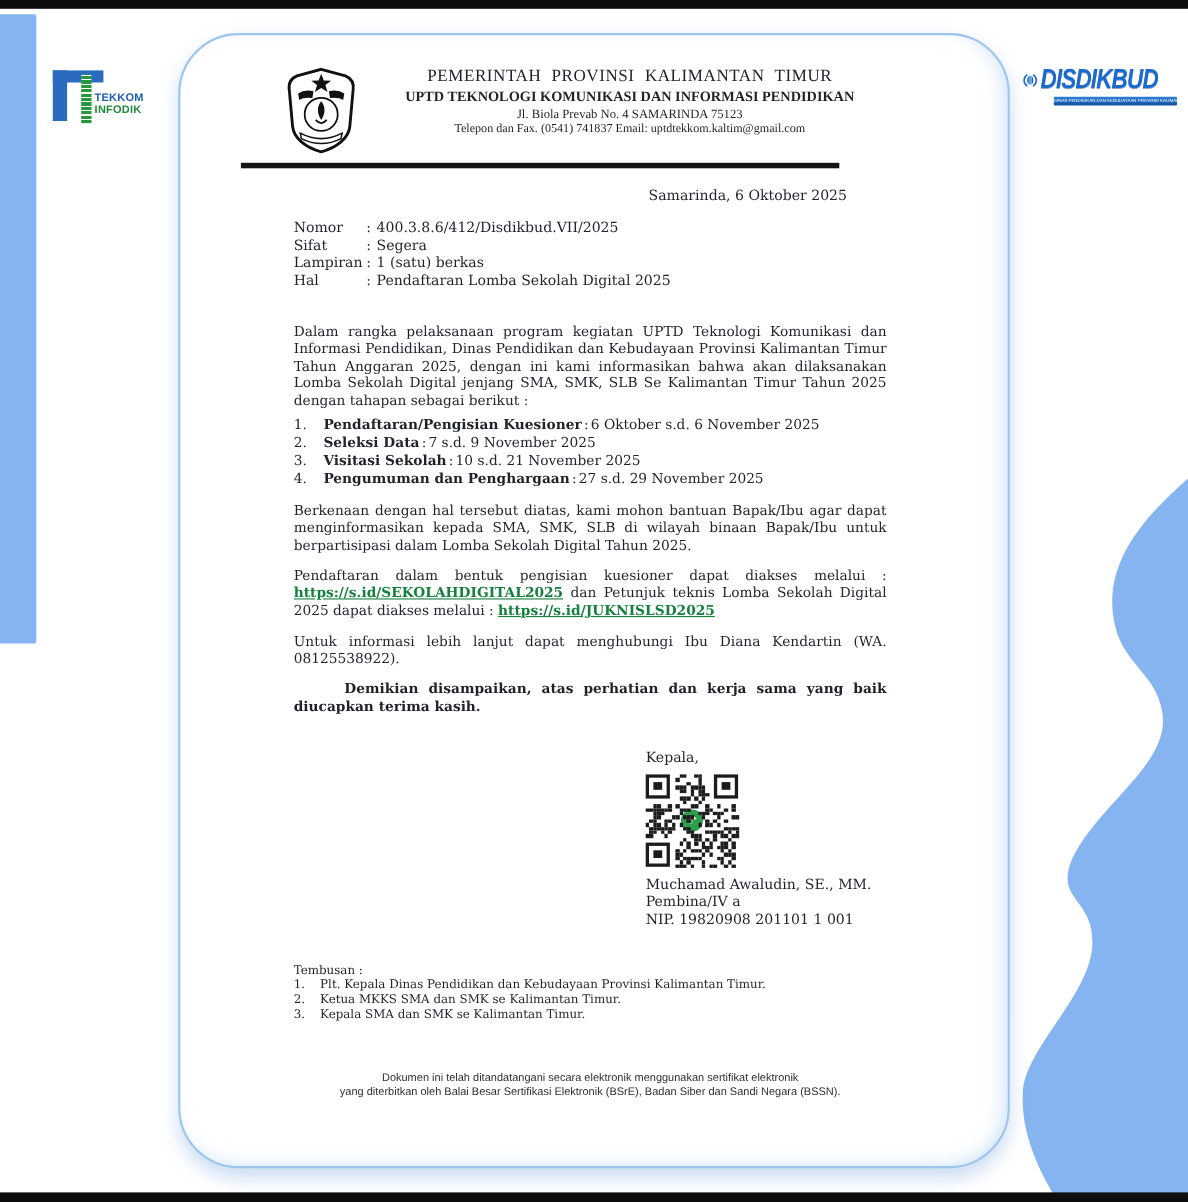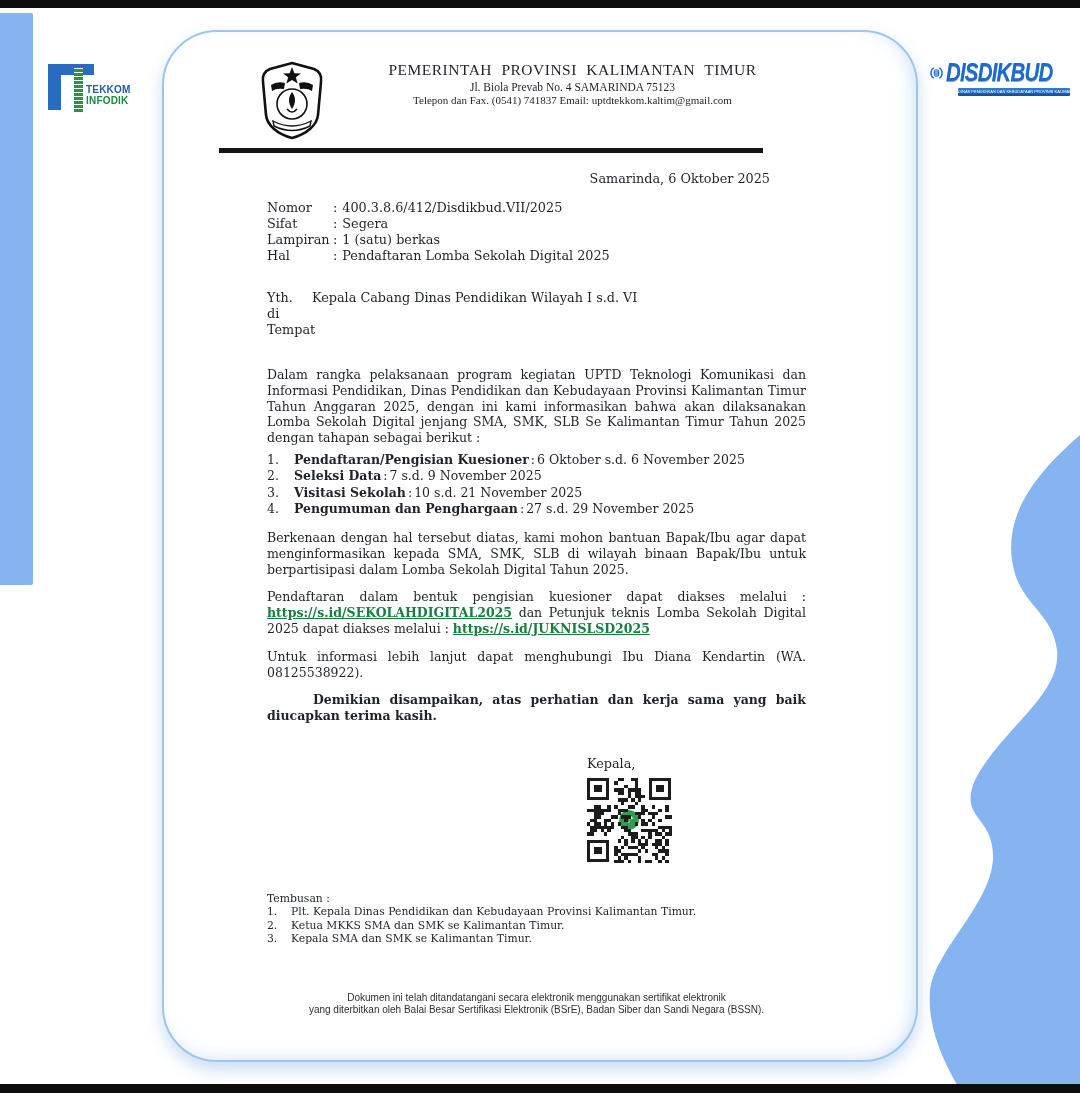--- a/index.html
+++ b/index.html
@@ -137,20 +137,21 @@
           <path d="M35,8 L37.4,14.2 L44,14.4 L38.8,18.3 L40.7,24.6 L35,20.9 L29.3,24.6 L31.2,18.3 L26,14.4 L32.6,14.2 Z" fill="#111111"></path>
           <path d="M14,26 Q20,22 28,24 L27,30 Q19,29 15,32 Z" fill="#111111"></path>
           <path d="M56,26 Q50,22 42,24 L43,30 Q51,29 55,32 Z" fill="#111111"></path>
           <circle cx="35" cy="45" r="15" fill="none" stroke="#111111" stroke-width="1.6"></circle>
           <path d="M35,33 C31,38 31,44 35,50 C39,44 39,38 35,33 Z" fill="#111111"></path>
           <path d="M30,50 Q35,56 40,50" fill="none" stroke="#111111" stroke-width="1.6"></path>
           <path d="M16,62 Q35,72 54,62 L53,67 Q35,76 17,67 Z" fill="none" stroke="#111111" stroke-width="1.4"></path>
         </svg>
         <div class="lh-text">
           <div class="lh-line1">PEMERINTAH  PROVINSI  KALIMANTAN TIMUR</div>
+          <div class="lh-line3">UPTD TEKNOLOGI KOMUNIKASI DAN INFORMASI PENDIDIKAN</div>
           <div class="lh-line4">Jl. Biola Prevab No. 4 SAMARINDA 75123</div>
           <div class="lh-line5">Telepon dan Fax. (0541) 741837 Email: uptdtekkom.kaltim@gmail.com</div>
         </div>
       </div>
       <div class="lh-rule"></div>
 
       <div class="date-line">Samarinda, 6 Oktober 2025</div>
 
       <div class="meta-block">
         <div class="meta-row">
@@ -160,25 +161,20 @@
           <span class="meta-label">Sifat</span><span class="meta-sep">:</span><span class="meta-value">Segera</span>
         </div>
         <div class="meta-row">
           <span class="meta-label">Lampiran</span><span class="meta-sep">:</span><span class="meta-value">1 (satu) berkas</span>
         </div>
         <div class="meta-row">
           <span class="meta-label">Hal</span><span class="meta-sep">:</span><span class="meta-value">Pendaftaran Lomba Sekolah Digital 2025</span>
         </div>
       </div>
 
-      <div class="recipient">
-        <div><span class="yth">Yth.</span><span>Kepala Cabang Dinas Pendidikan Wilayah I s.d. VI</span></div>
-        <div>di</div>
-        <div>Tempat</div>
-      </div>
 
       <p class="para first">Dalam rangka pelaksanaan program kegiatan UPTD Teknologi Komunikasi dan Informasi Pendidikan, Dinas Pendidikan dan Kebudayaan Provinsi Kalimantan Timur Tahun Anggaran 2025, dengan ini kami informasikan bahwa akan dilaksanakan Lomba Sekolah Digital jenjang SMA, SMK, SLB Se Kalimantan Timur Tahun 2025 dengan tahapan sebagai berikut :</p>
 
       <ol class="stage-list">
         <li><span class="stage-num">1.</span><span class="stage-label">Pendaftaran/Pengisian Kuesioner</span><span class="stage-sep">:</span><span>6 Oktober s.d. 6 November 2025</span></li>
         <li><span class="stage-num">2.</span><span class="stage-label">Seleksi Data</span><span class="stage-sep">:</span><span>7 s.d. 9 November 2025</span></li>
         <li><span class="stage-num">3.</span><span class="stage-label">Visitasi Sekolah</span><span class="stage-sep">:</span><span>10 s.d. 21 November 2025</span></li>
         <li><span class="stage-num">4.</span><span class="stage-label">Pengumuman dan Penghargaan</span><span class="stage-sep">:</span><span>27 s.d. 29 November 2025</span></li>
       </ol>
 
@@ -385,20 +381,25 @@
               <i style="left:30.6px;top:81.6px"></i>
               <i style="left:34.0px;top:81.6px"></i>
               <i style="left:40.8px;top:81.6px"></i>
               <i style="left:51.0px;top:81.6px"></i>
               <i style="left:57.8px;top:81.6px"></i>
               <i style="left:61.2px;top:81.6px"></i>
               <i style="left:71.4px;top:81.6px"></i>
               <i style="left:78.2px;top:81.6px"></i>
             </div>
         </div>
+        <div class="sig-name-block">
+          <div>Muchamad Awaludin, SE., MM.</div>
+          <div>Pembina/IV a</div>
+          <div>NIP. 19820908 201101 1 001</div>
+        </div>
       </div>
 
       <div class="tembusan">
         <div>Tembusan :</div>
         <ol class="tembusan-list">
           <li><span class="temb-num">1.</span><span>Plt. Kepala Dinas Pendidikan dan Kebudayaan Provinsi Kalimantan Timur.</span></li>
           <li><span class="temb-num">2.</span><span>Ketua MKKS SMA dan SMK se Kalimantan Timur.</span></li>
           <li><span class="temb-num">3.</span><span>Kepala SMA dan SMK se Kalimantan Timur.</span></li>
         </ol>
       </div>

